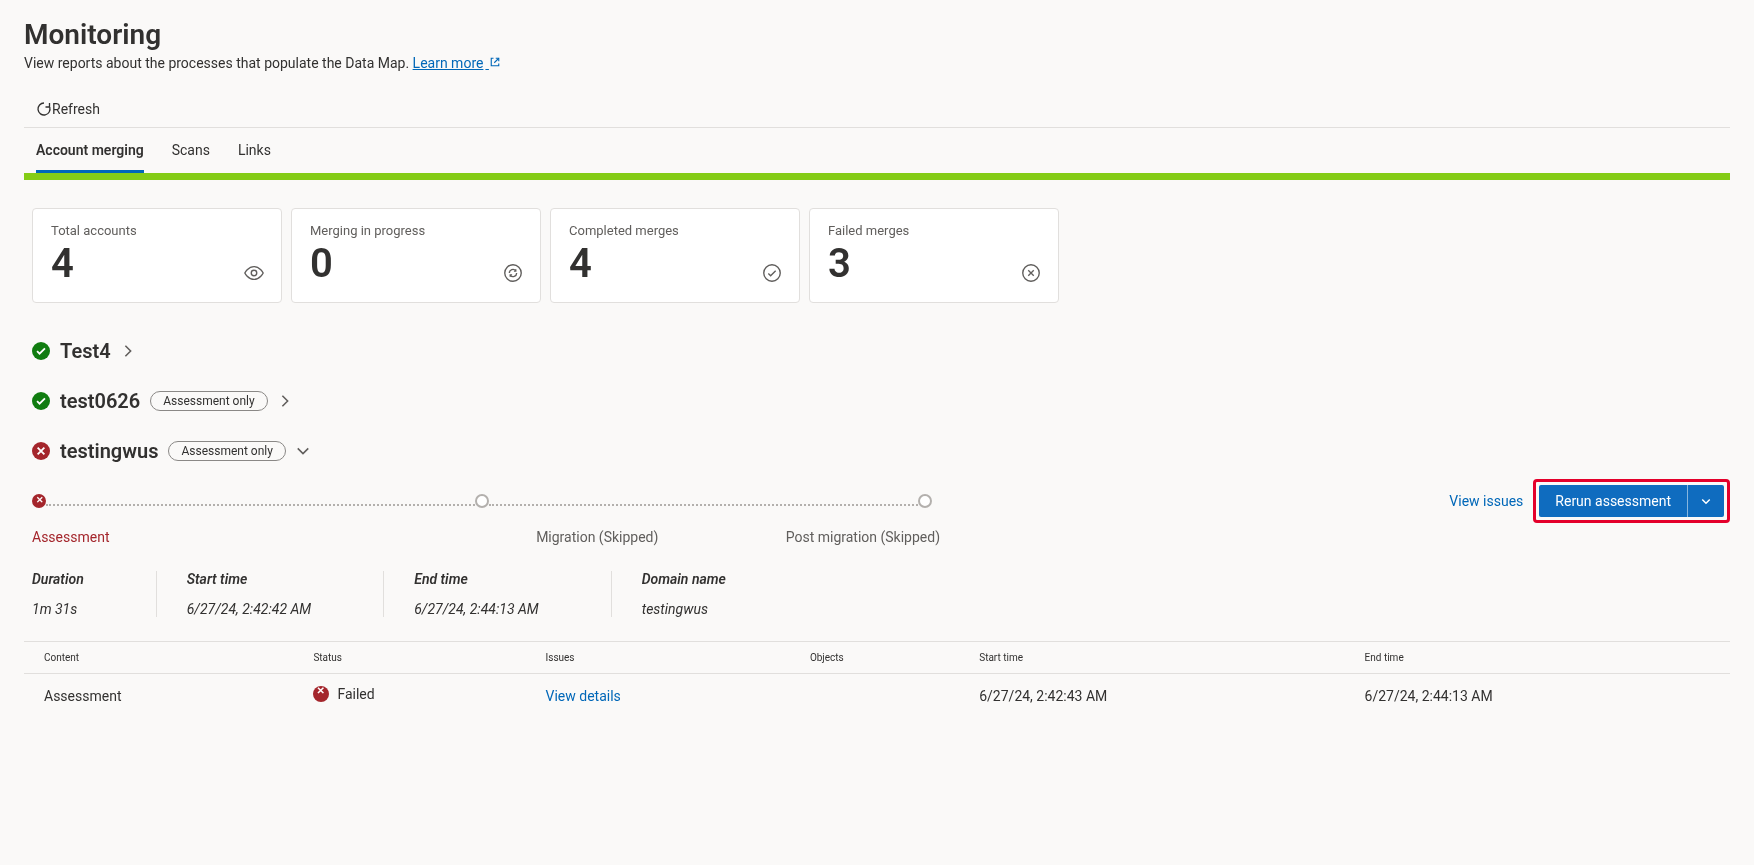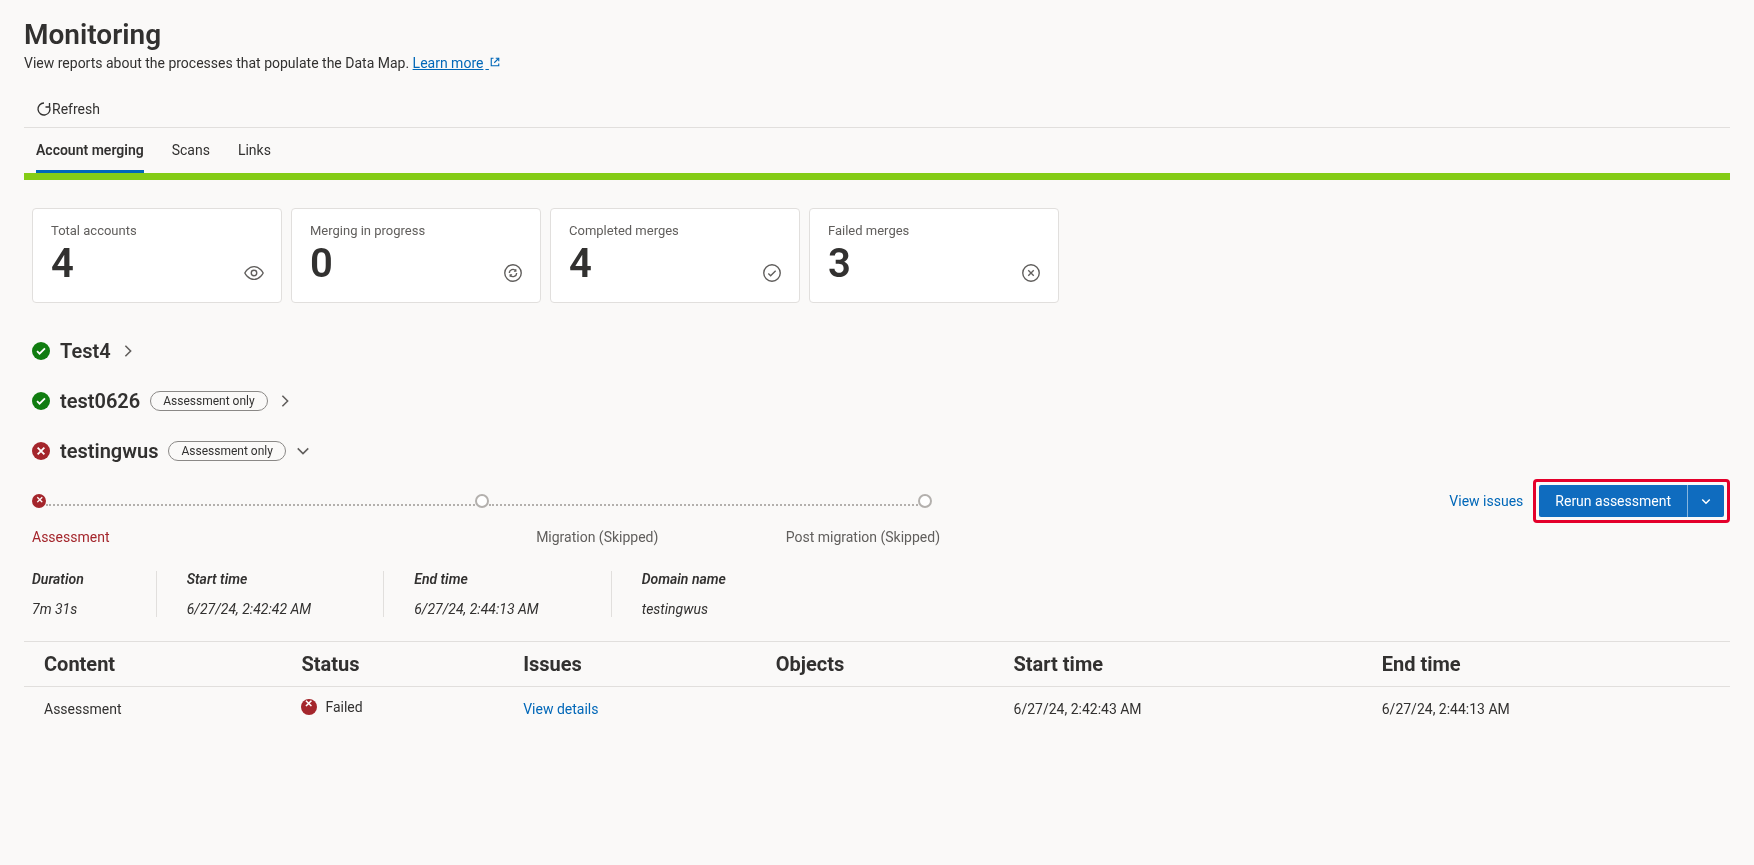--- a/index.html
+++ b/index.html
@@ -62,21 +62,21 @@
 
   .link-text { color:#0067b8; cursor:pointer; }
 
   .kv-grid { display:flex; gap:12px; margin: 26px 0 24px 8px; font-style: italic; }
   .kv-col { padding-right: 60px; }
   .kv-col + .kv-col { border-left: 1px solid #e1dfdd; padding-left: 30px; }
   .kv-label { font-weight:600; margin-bottom:14px; }
   .kv-value { font-size:14px; }
 
   table.data { width:100%; border-collapse:collapse; margin-top:4px; }
-  table.data th { text-align:left; font-weight:700; padding:10px 20px; font-size:20px; border-top:1px solid #e1dfdd; border-bottom:1px solid #e1dfdd; }
+  table.data th { text-align:left; font-weight:400; padding:10px 20px; font-size:10px; border-top:1px solid #e1dfdd; border-bottom:1px solid #e1dfdd; }
   table.data td { padding:12px 20px; font-size:14px; }
   .status-failed { display:inline-flex; align-items:center; gap:8px; }
   .failed-icon { width:16px; height:16px; background:#a4262c; border-radius:50%; position:relative; }
   .failed-icon::after{ content:"✕"; color:#fff; font-size:10px; position:absolute; left:3px; top:-1px; font-weight:bold;}
 
   svg { display:block; }
 </style>
 </head>
 <body>
 
@@ -235,21 +235,21 @@
       </div>
     <div style="flex:1; text-align:center;"><div class="stage-label muted" style="display:inline-block;">Migration (Skipped)</div></div>
     <div style="flex:0; white-space:nowrap;">
         <div class="stage-label muted">Post migration (Skipped)</div>
       </div>
   </div>
 
   <div class="kv-grid">
     <div class="kv-col">
       <div class="kv-label">Duration</div>
-      <div class="kv-value">7m 31s</div>
+      <div class="kv-value">1m 31s</div>
     </div>
     <div class="kv-col">
       <div class="kv-label">Start time</div>
       <div class="kv-value">6/27/24, 2:42:42 AM</div>
     </div>
     <div class="kv-col">
       <div class="kv-label">End time</div>
       <div class="kv-value">6/27/24, 2:44:13 AM</div>
     </div>
     <div class="kv-col">

